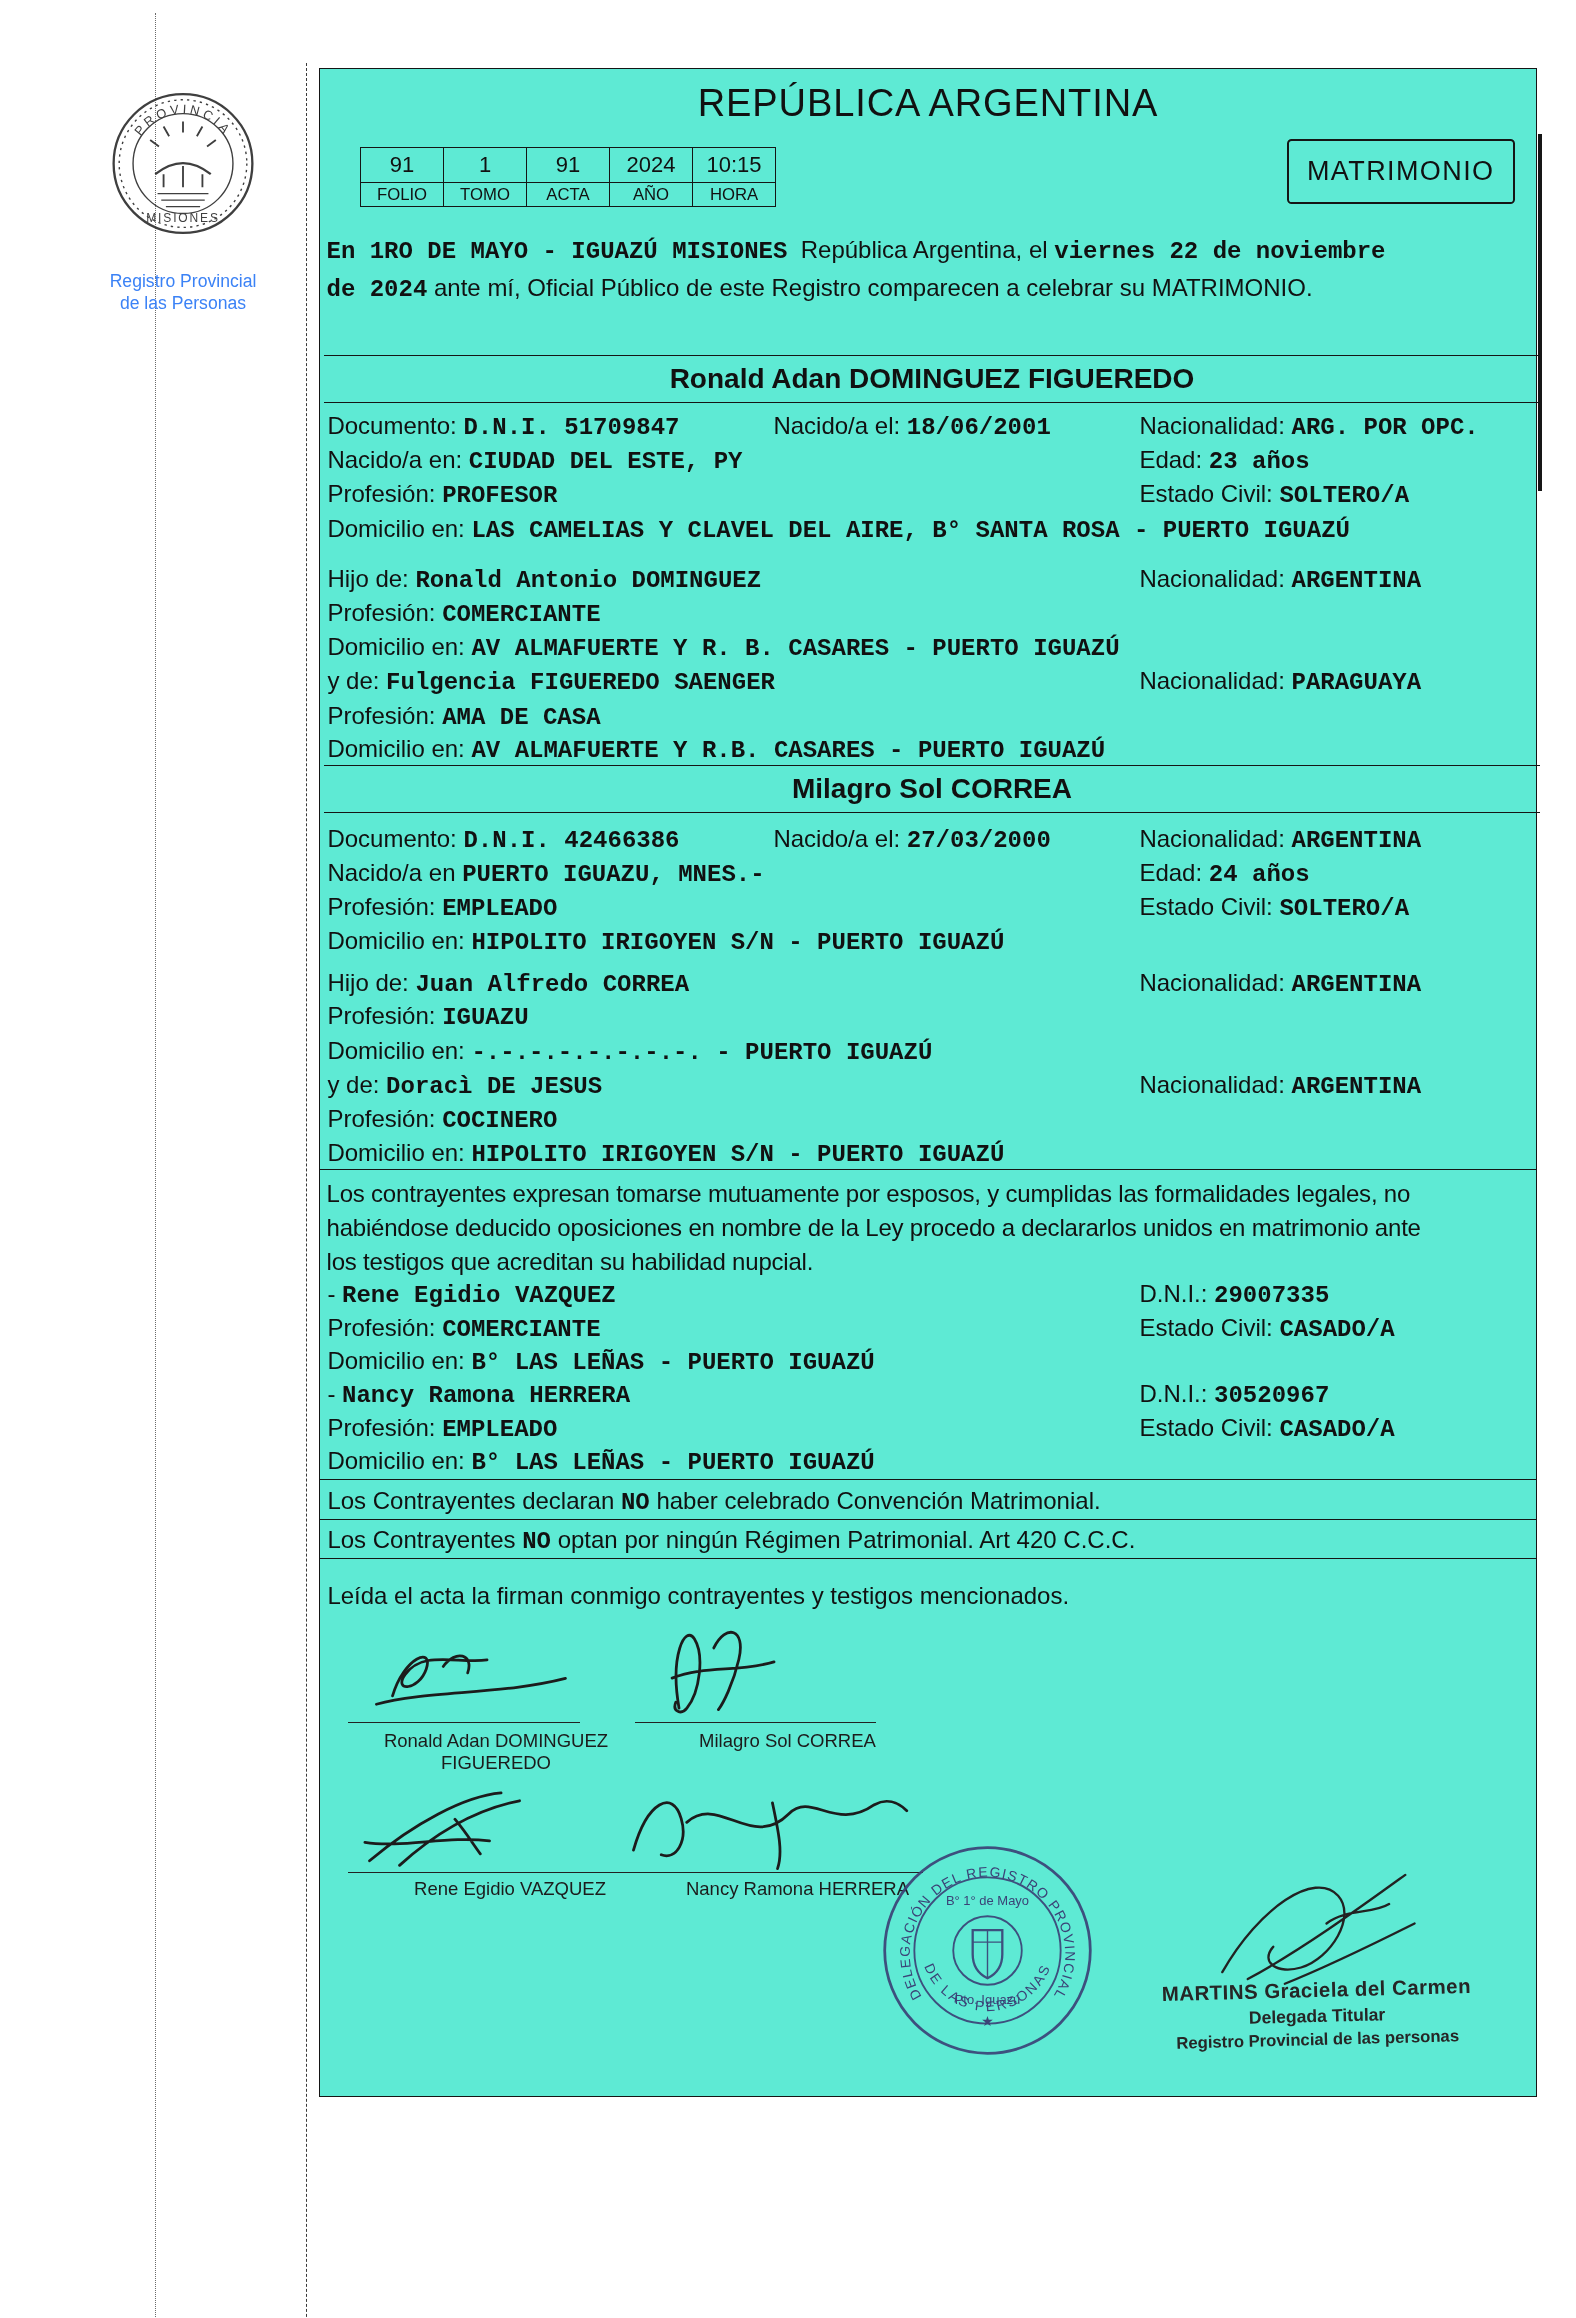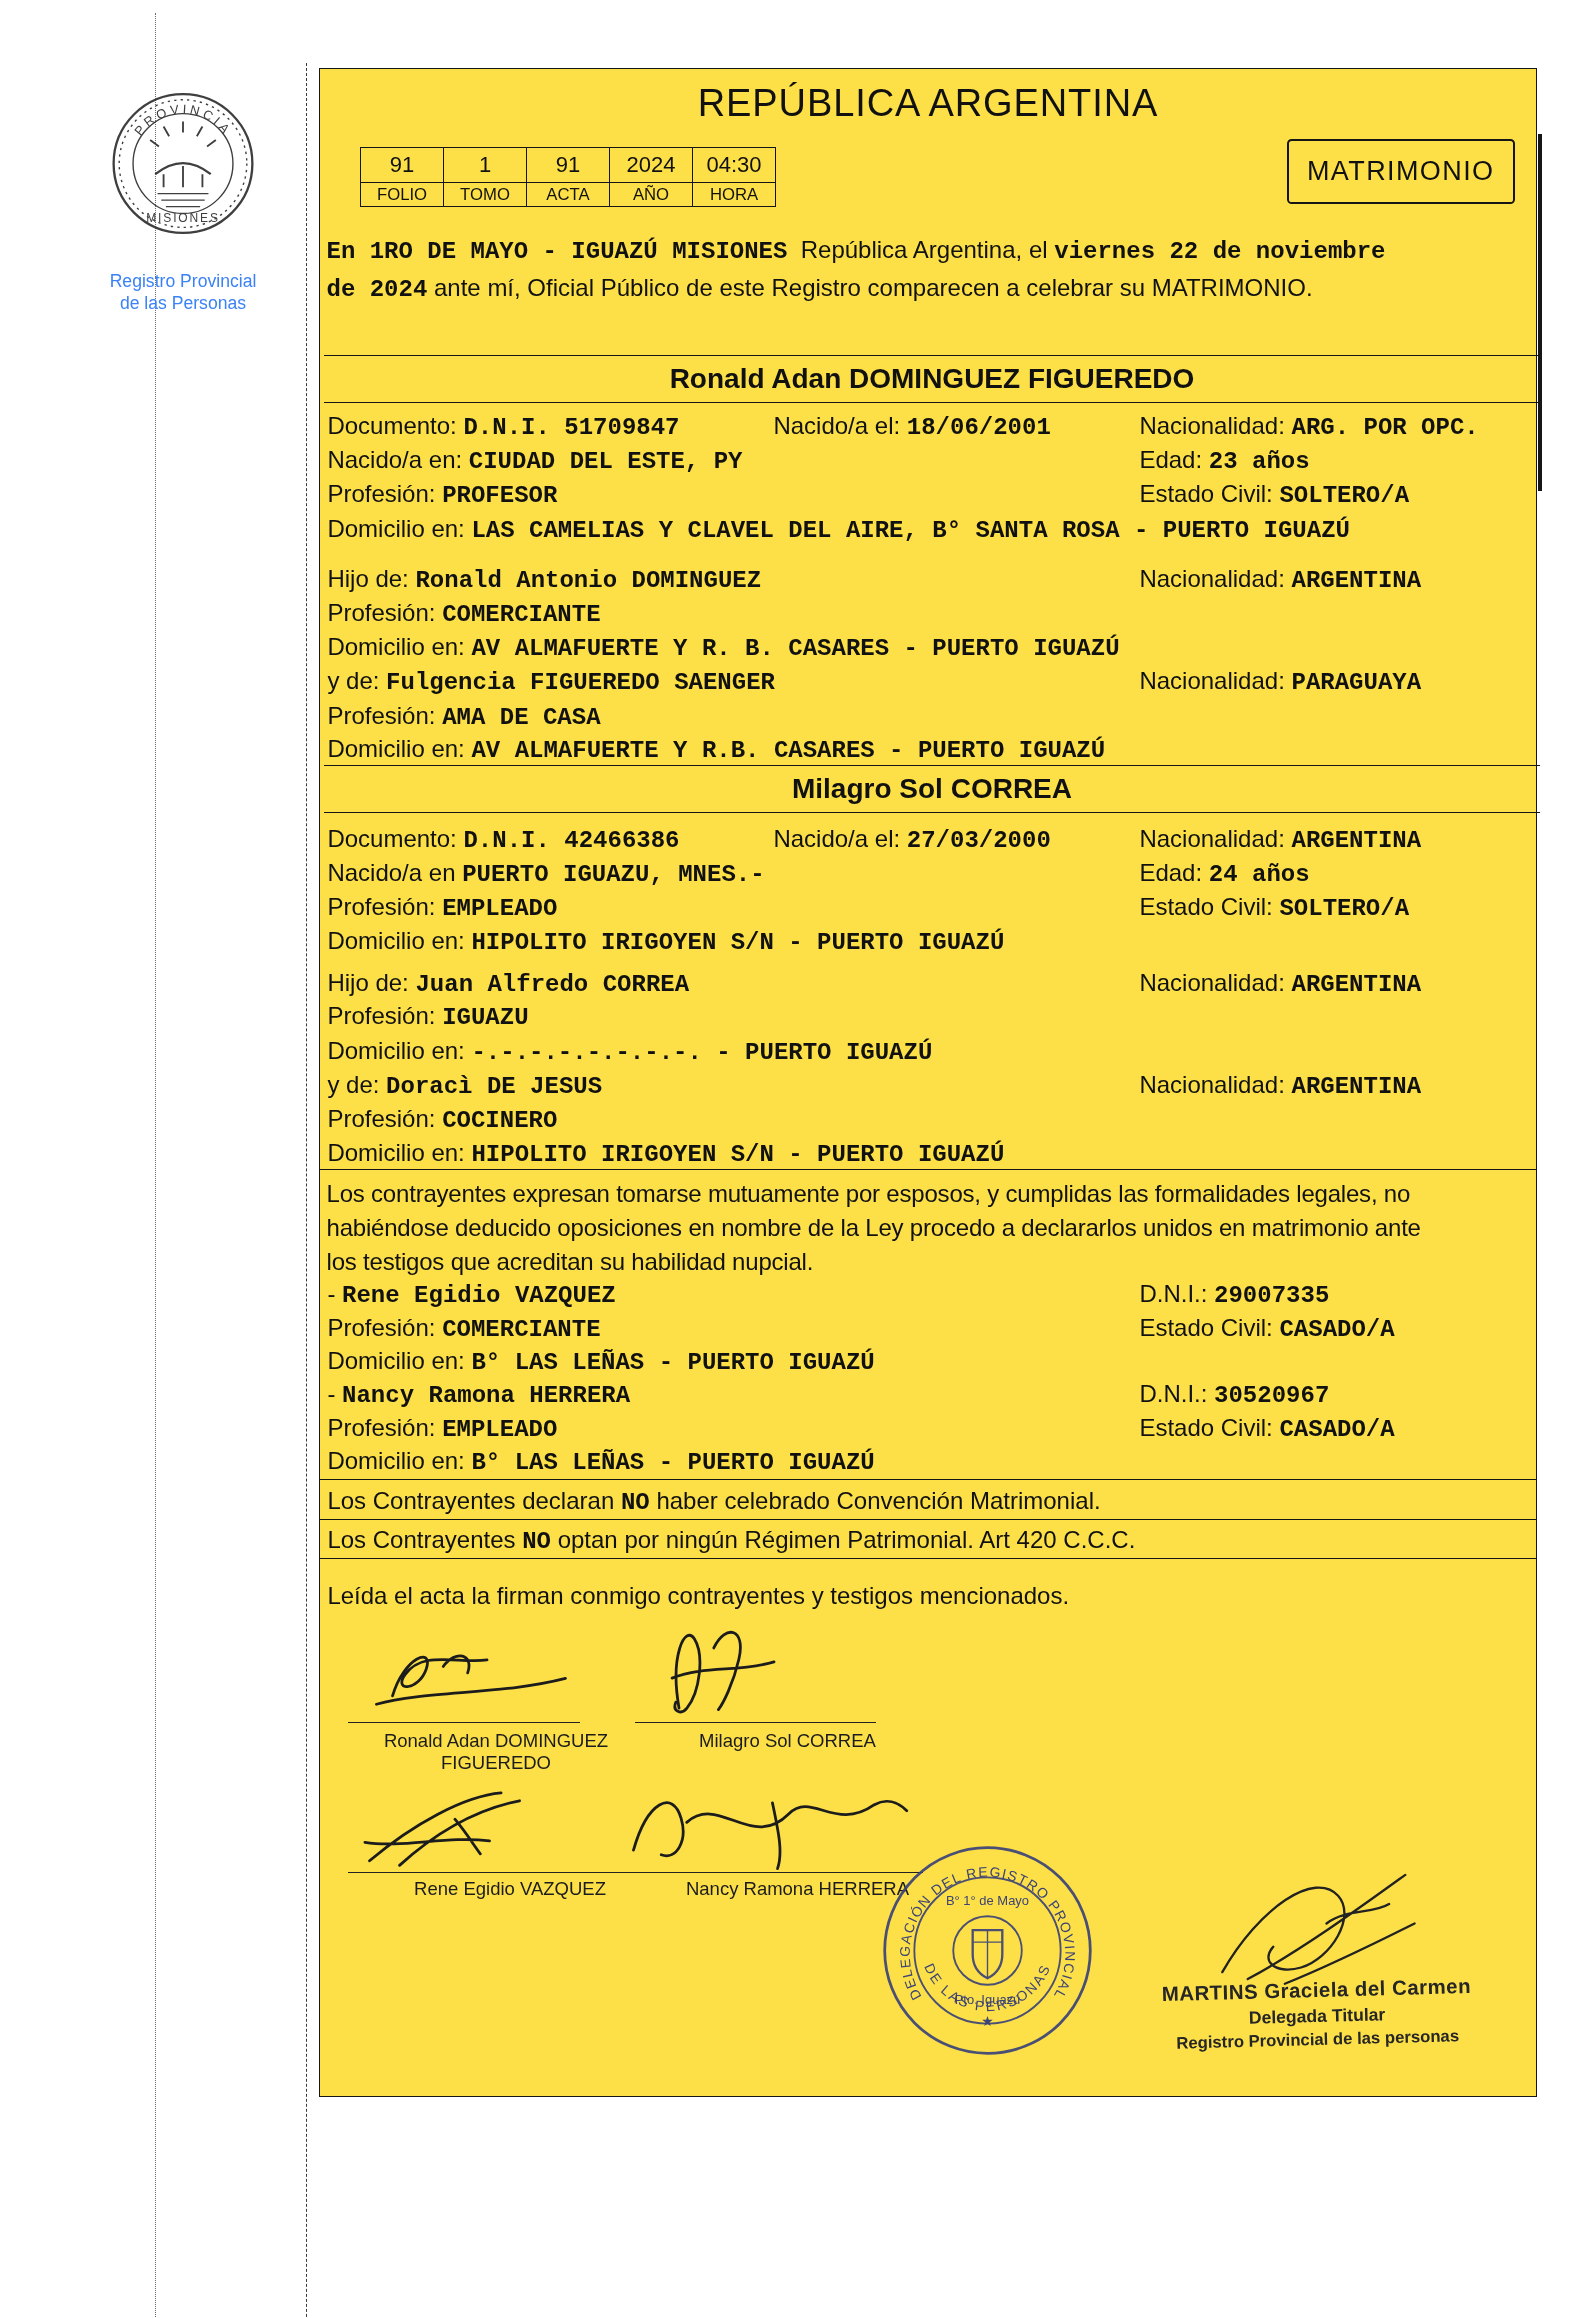--- a/index.html
+++ b/index.html
@@ -14,21 +14,21 @@
   .scanline { position:absolute; width:0; }
   .artifact { position:absolute; background:#161616; }
 
   
   .seal-wrap { position:absolute; left:104px; top:78px; width:158px; }
   .seal-caption { position:absolute; left:60px; top:270px; width:246px; text-align:center;
                   font-size:17.6px; line-height:22px; color:#3b82f6; }
 
   
   .doc { position:absolute; left:319px; top:68px; width:1218px; height:2029px;
-         border:1.9px solid #151515; background:#fde047; }
+         border:1.9px solid #151515; background:#5eead4; }
   .doc-title { position:absolute; top:13px; left:0; width:100%; text-align:center;
                font-size:38px; letter-spacing:0.9px; }
   .reg-table { position:absolute; left:40px; top:78px; border-collapse:collapse; }
   .reg-table td { border:1.9px solid #151515; text-align:center; padding:0 3.7px; }
   .reg-table .vals td { min-width:83px; height:35px; font-size:22px; }
   .reg-table .labs td { height:24px; font-size:16.7px; }
   .act-box { position:absolute; top:70px; right:21.3px; width:228px; height:65px;
              border:2.3px solid #151515; border-radius:4.6px;
              display:flex; align-items:center; justify-content:center;
              font-size:27px; letter-spacing:1.4px; }
@@ -101,21 +101,21 @@
 
   <div class="doc-title">REPÚBLICA ARGENTINA</div>
 
   <table class="reg-table">
     <tbody>
         <tr class="vals">
       <td>91</td>
       <td>1</td>
       <td>91</td>
       <td>2024</td>
-      <td>04:30</td>
+      <td>10:15</td>
     </tr>
     <tr class="labs">
       <td>FOLIO</td>
       <td>TOMO</td>
       <td>ACTA</td>
       <td>AÑO</td>
       <td>HORA</td>
     </tr>
   </tbody>
     </table>

